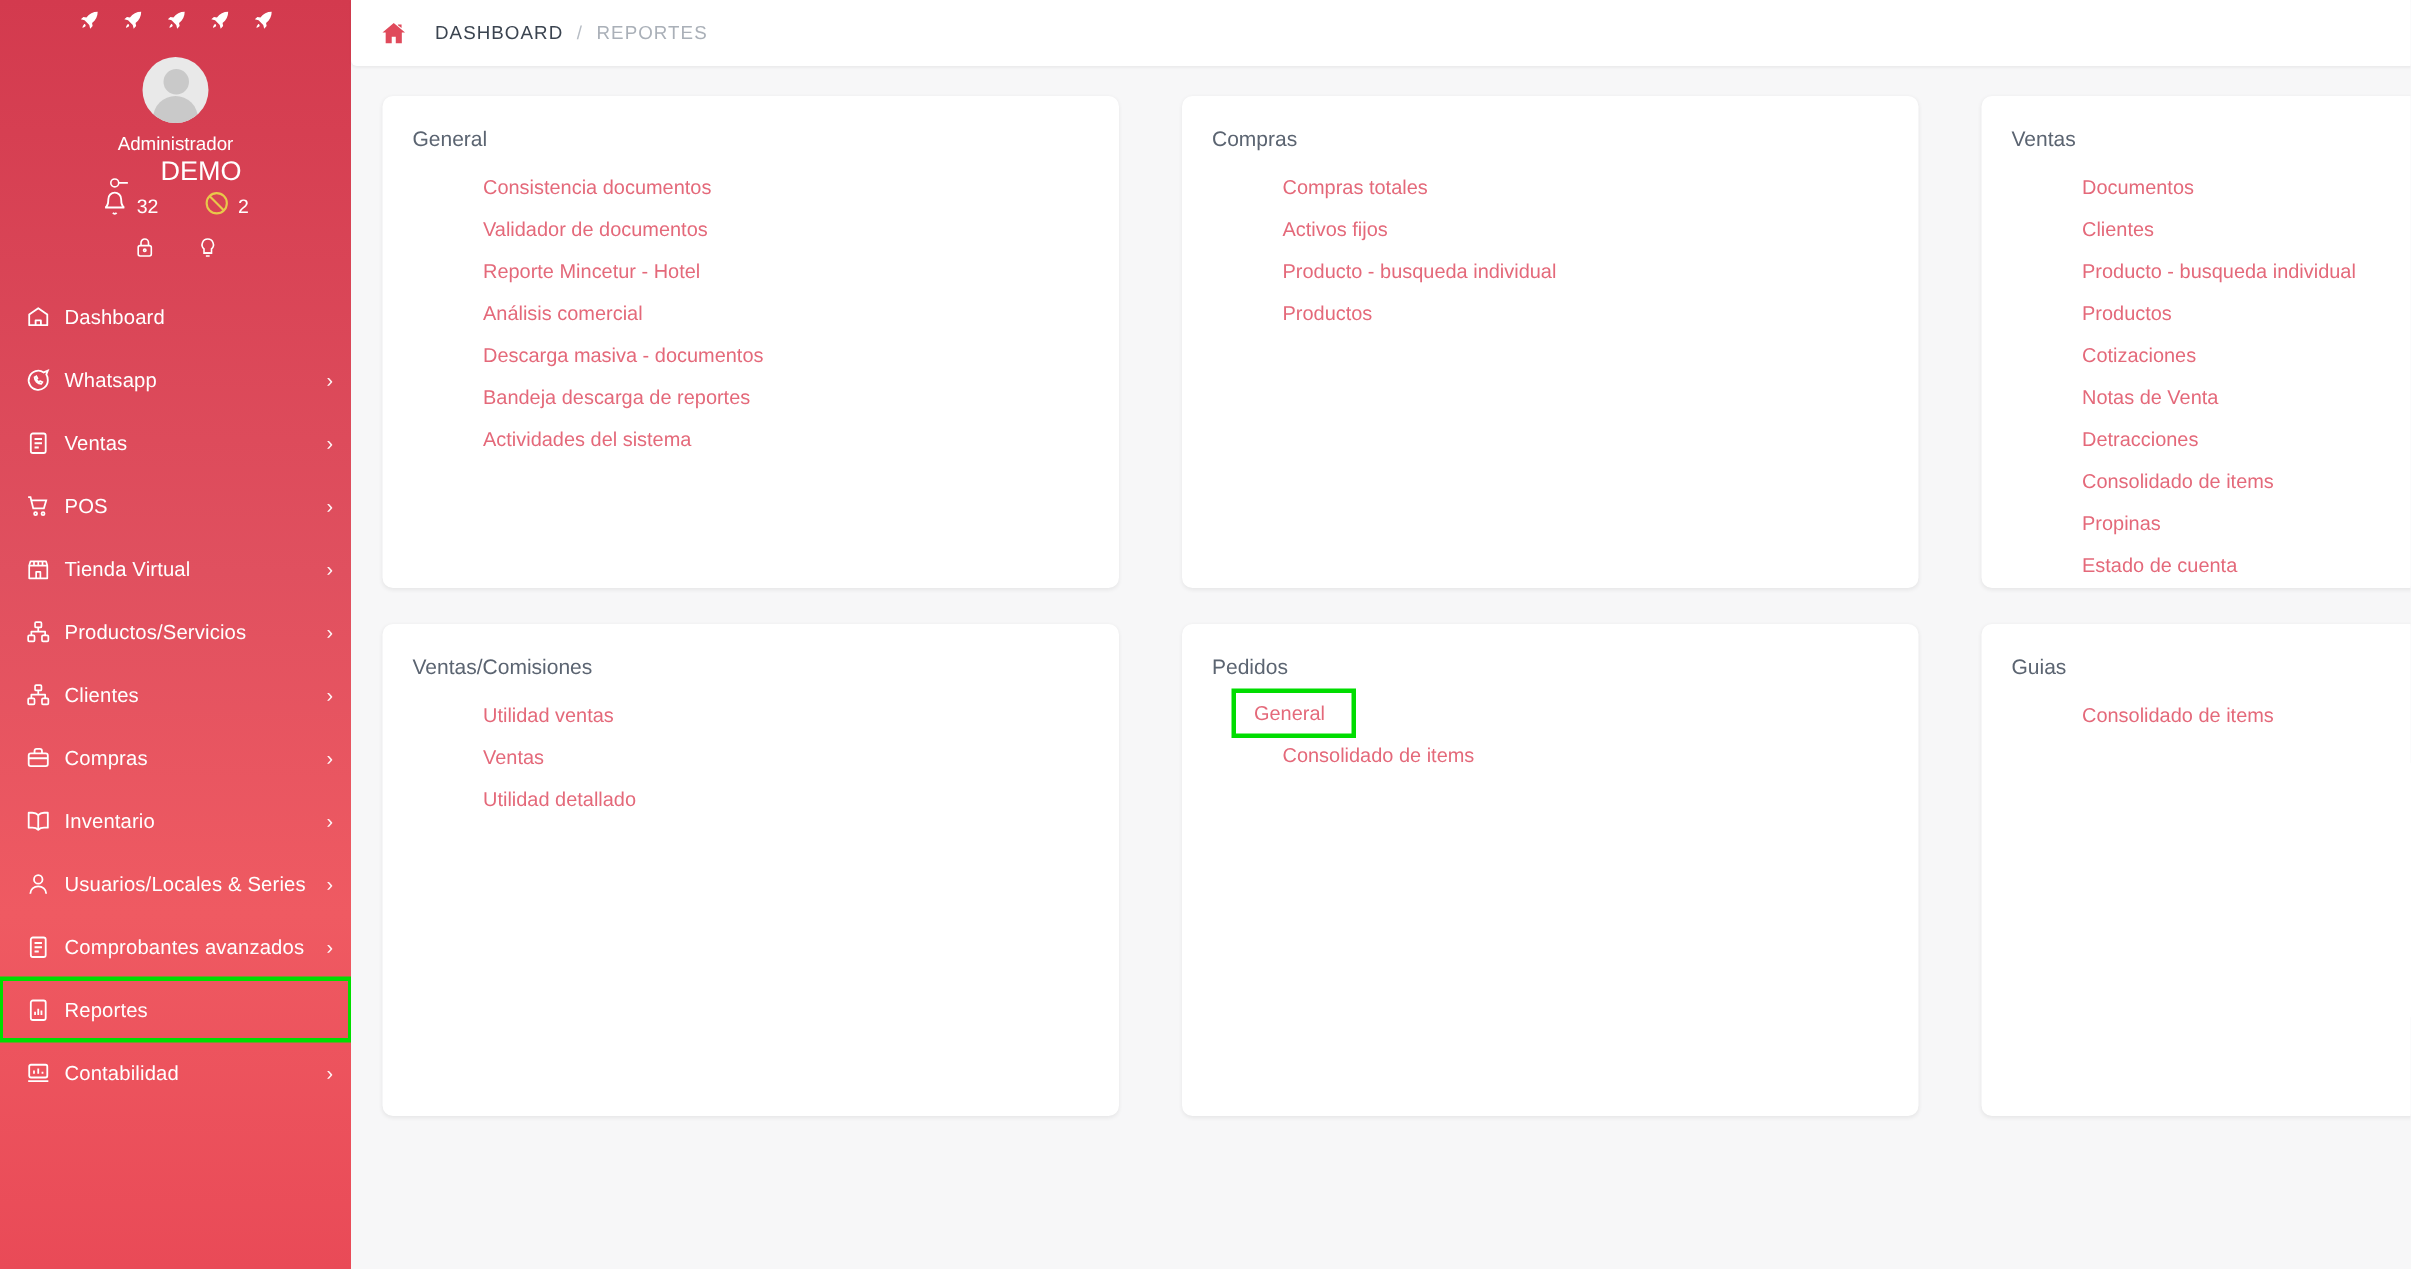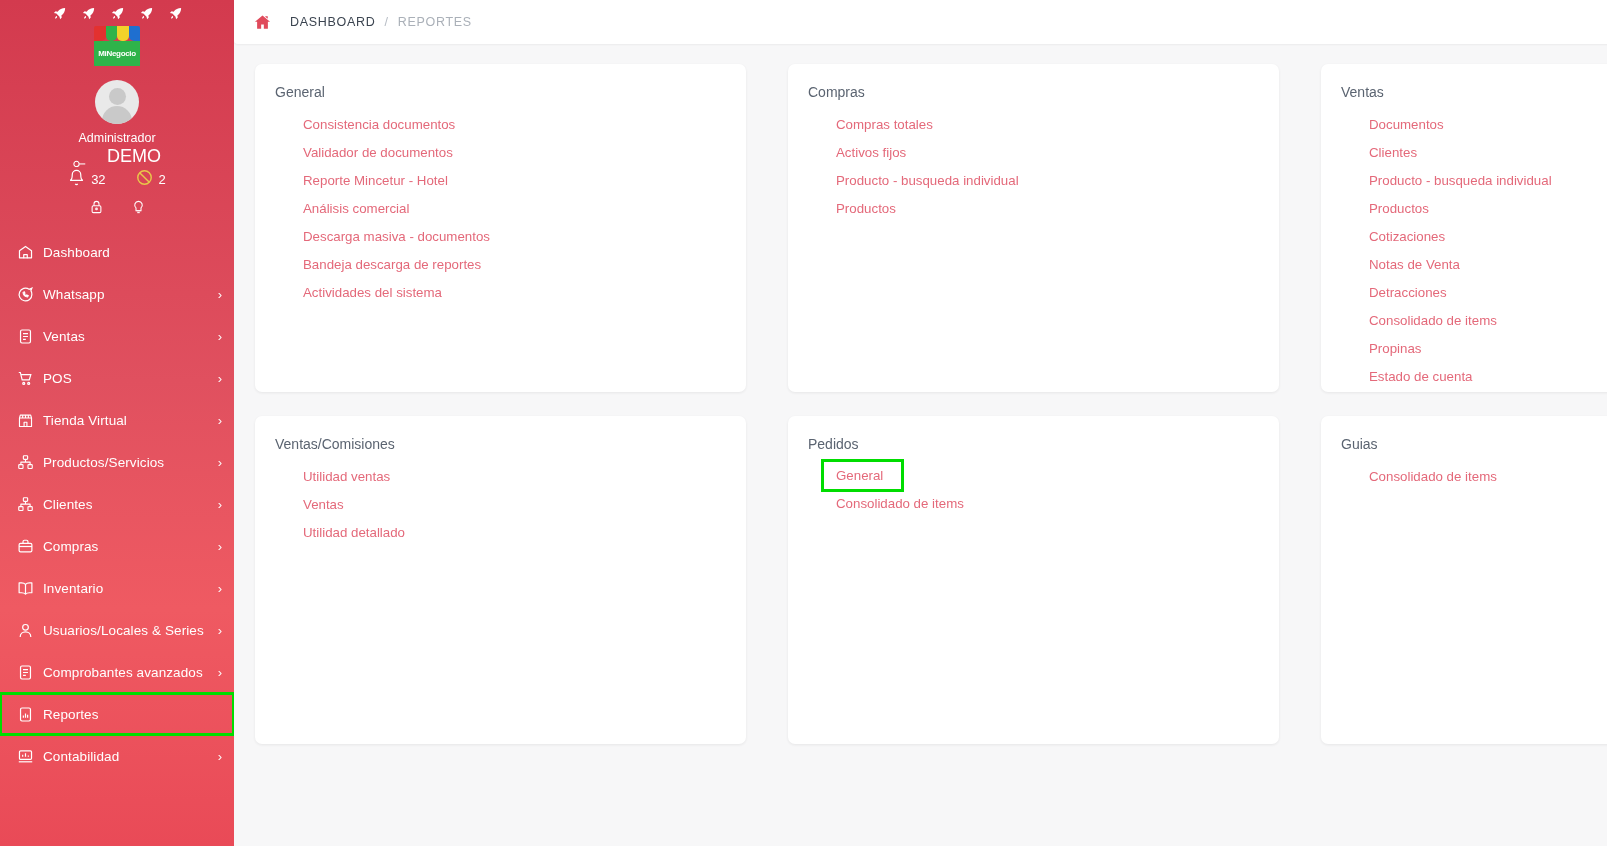--- a/index.html
+++ b/index.html
@@ -87,21 +87,21 @@
   .cell { padding: 8px 21px; }
   .card {
     background: #fff; border-radius: 7px; height: 100%;
     box-shadow: 0 1px 3px rgba(0,0,0,.07);
     padding: 20px 0 16px 20px;
   }
   .card-title { font-size: 14px; color: #5b6471; margin-bottom: 10px; font-weight: 400; }
   .card-links { display: flex; flex-direction: column; padding-left: 28px; }
   .card-link {
     color: #e4697a; font-size: 13.3px; text-decoration: none;
-    padding: 6.5px 0; display: inline-block; width: fit-content; cursor: pointer;
+    padding: 6.5px 0; display: inline-block; width: fit-content; cursor: pointer; margin-left: 19px;
   }
   .card-link.is-highlighted { outline: 3px solid #00dd00; padding: 6px 18px 6px 12px; margin-left: -12px; }
 </style>
 </head>
 <body>
 
 <div class="app">
 
   <aside class="sidebar">
 
@@ -126,33 +126,20 @@
             <path d="M21 3c-5 0-9 2-12 6l-3.2-.6L3 11l4 1 5 5 1 4 2.6-2.8L15 15c4-3 6-7 6-12zM6 17c-1 1-1.3 3-1.3 3s2-.3 3-1.3c.6-.6.6-1.6 0-2.2s-1.1-.6-1.7.5z"></path>
           </svg>
         </span>
         <span>
           <svg viewBox="0 0 24 24" fill="#fff">
             <path d="M21 3c-5 0-9 2-12 6l-3.2-.6L3 11l4 1 5 5 1 4 2.6-2.8L15 15c4-3 6-7 6-12zM6 17c-1 1-1.3 3-1.3 3s2-.3 3-1.3c.6-.6.6-1.6 0-2.2s-1.1-.6-1.7.5z"></path>
           </svg>
         </span>
       </div>
 
-    <div class="logo-wrap">
-      <div class="logo">
-        <div class="awning">
-            <i></i>
-            <i></i>
-            <i></i>
-            <i></i>
-          </div>
-        <div class="body">
-            <span>MiNegocio</span>
-          </div>
-      </div>
-    </div>
 
     <div class="avatar-wrap">
       <div class="avatar">
         <div class="head"></div>
           <div class="shoulders"></div>
       </div>
     </div>
 
     <div class="user-name">Administrador</div>
     <div class="user-role">

